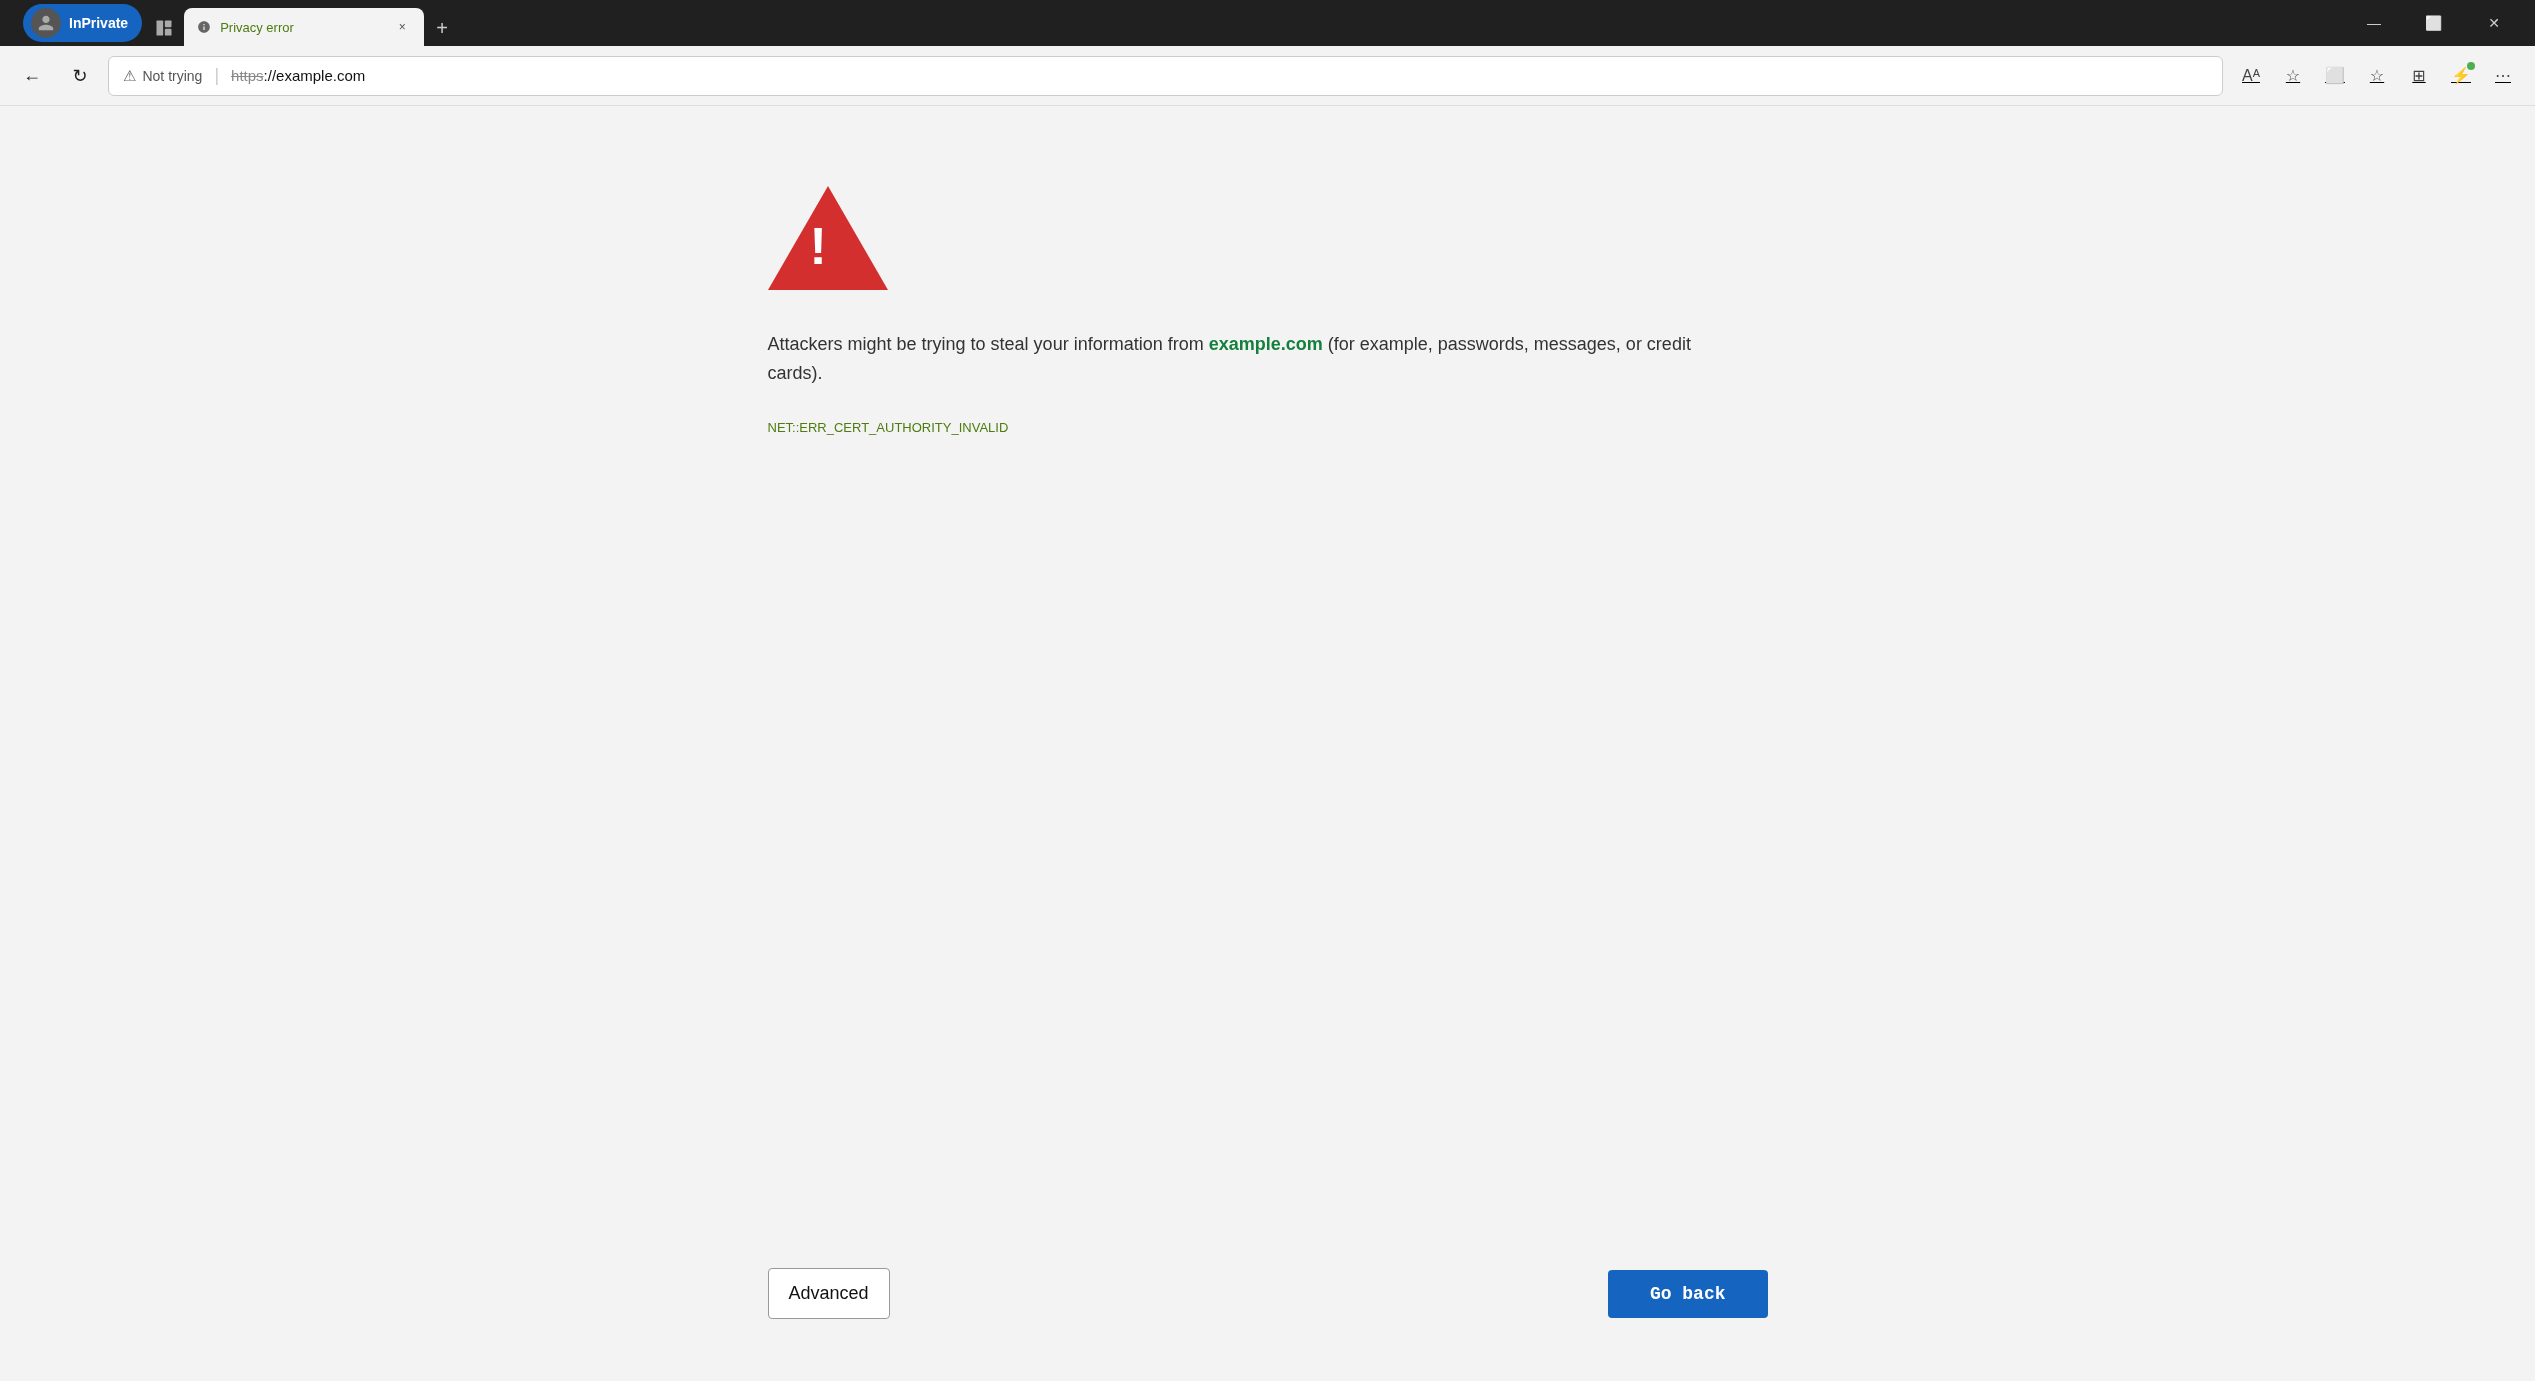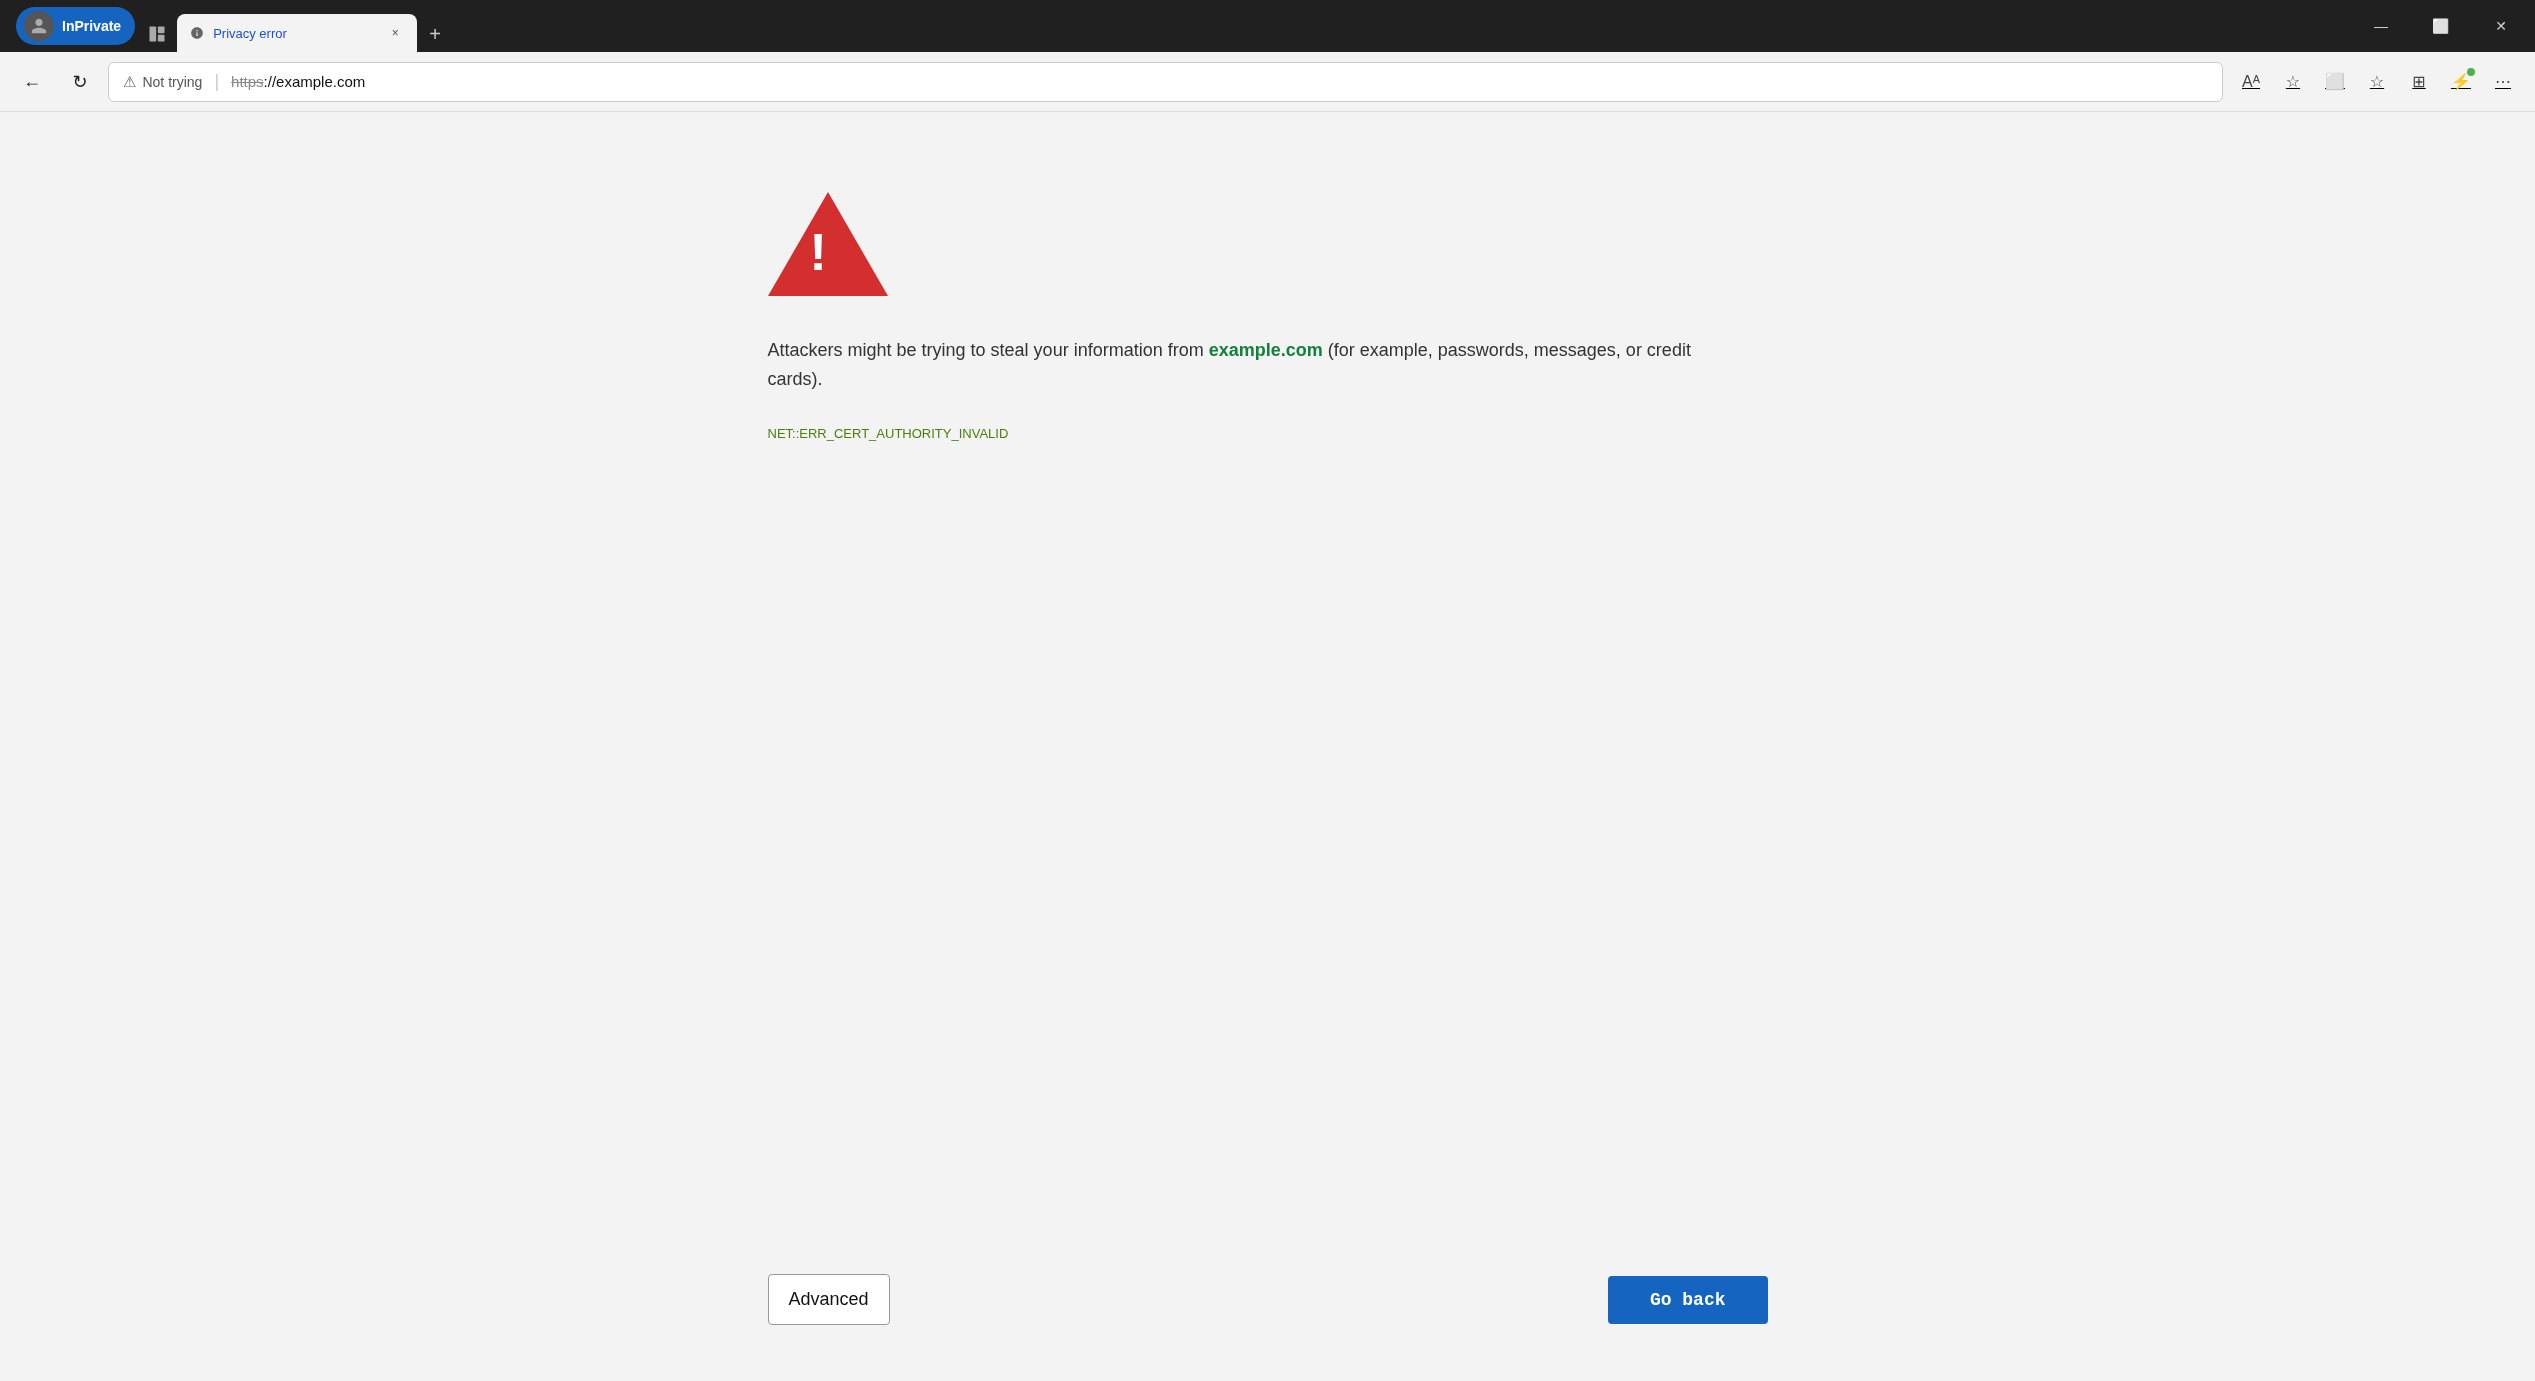--- a/index.html
+++ b/index.html
@@ -9,24 +9,24 @@
       background: #f3f3f3;
       width: 2535px;
       height: 1381px;
       overflow: hidden;
       user-select: none;
     }
 
     
     .title-bar {
       background: #202020;
-      height: 52px;
-      display: flex;
-      align-items: center;
-      padding: 0 4px;
+      height: 46px;
+      display: flex;
+      align-items: center;
+      padding: 0 11px;
       position: relative;
     }
 
     .inprivate-btn {
       background: #1565c0;
       border-radius: 20px;
       display: flex;
       align-items: center;
       padding: 4px 14px 4px 8px;
       margin-left: 12px;
@@ -88,21 +88,21 @@
 
     .tab-title {
       font-size: 13px;
       color: #111;
       flex: 1;
       overflow: hidden;
       text-overflow: ellipsis;
       white-space: nowrap;
     }
 
-    .tab.active .tab-title { color: #1d4ed8; }
+    .tab.active .tab-title { color: #4d7c0f; }
 
     .tab-close {
       width: 20px;
       height: 20px;
       display: flex;
       align-items: center;
       justify-content: center;
       border-radius: 50%;
       font-size: 12px;
       color: #555;

